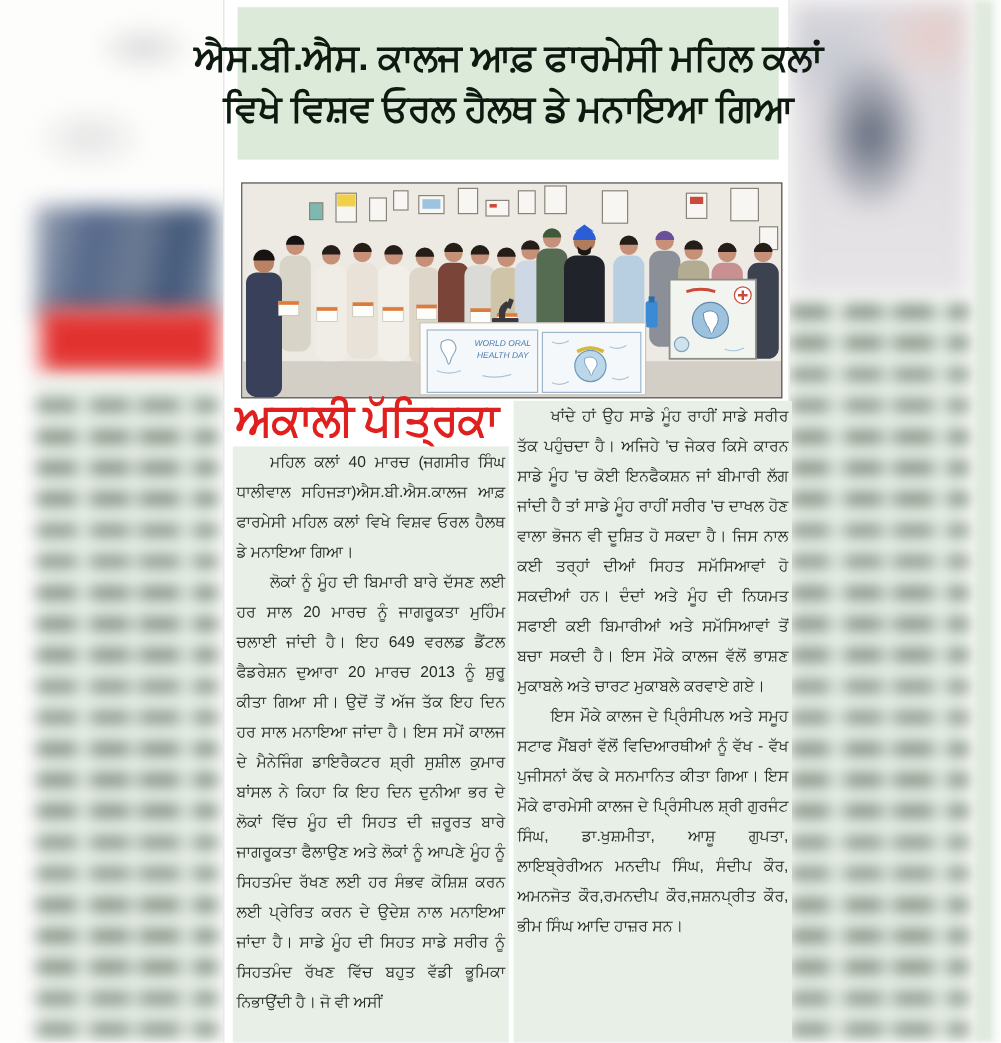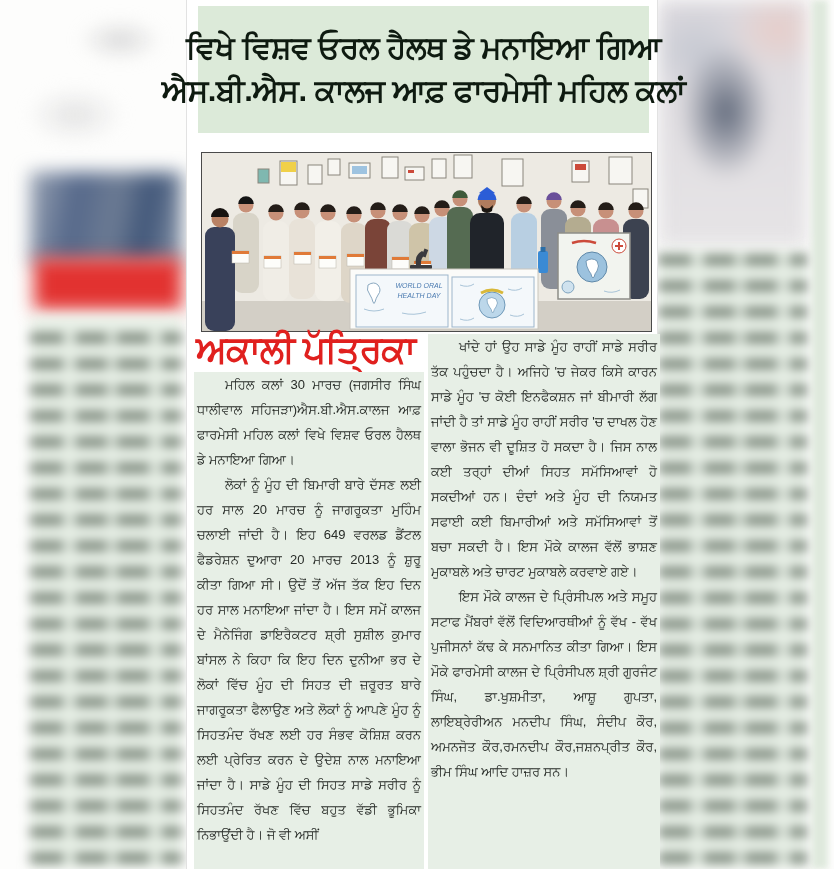--- a/index.html
+++ b/index.html
@@ -68,22 +68,22 @@
   <div class="bg bg-left-photo blur-strong"></div>
   <div class="bg bg-left-red blur-strong"></div>
   <div class="bg bg-left-text btxt blur-soft"></div>
   <div class="bg bg-right-photo blur-strong"></div>
   <div class="bg bg-right-text btxt blur-soft"></div>
   <div class="bg bg-right-strip"></div>
 
   <div id="article">
 
     <div id="headline-box">
+      <div class="headline-line">ਐਸ.ਬੀ.ਐਸ. ਕਾਲਜ ਆਫ਼ ਫਾਰਮੇਸੀ ਮਹਿਲ ਕਲਾਂ</div>
       <div class="headline-line">ਵਿਖੇ ਵਿਸ਼ਵ ਓਰਲ ਹੈਲਥ ਡੇ ਮਨਾਇਆ ਗਿਆ</div>
-      <div class="headline-line">ਐਸ.ਬੀ.ਐਸ. ਕਾਲਜ ਆਫ਼ ਫਾਰਮੇਸੀ ਮਹਿਲ ਕਲਾਂ</div>
     </div>
 
     <div id="photo-frame">
       <svg width="449" height="178" viewBox="0 0 449 178">
         <defs>
           <g id="prsn">
             <rect x="-13" y="8" width="26" height="80" rx="9" fill="var(--tc,#cfcfc8)"></rect>
             <circle cx="0" cy="0" r="7.5" fill="#c79078"></circle>
             <path d="M-7.8,-1 a7.8,7.8 0 0 1 15.6,0 z" fill="var(--hc,#241d18)"></path>
           </g>
@@ -200,21 +200,21 @@
           <path d="M417,89 v8 M413,93 h8" stroke="#cc4a3a" stroke-width="2"></path>
           <circle cx="366" cy="134" r="6" fill="#cfe2ee" stroke="#7fa4bf"></circle>
           <path d="M402,138 q8,3 16,-1" stroke="#a9c4d8" fill="none"></path>
         </g>
       </svg>
     </div>
 
     <div id="masthead">ਅਕਾਲੀ ਪੱਤ੍ਰਿਕਾ</div>
 
     <div id="col-left" class="col">
-      <p class="para">ਮਹਿਲ ਕਲਾਂ 30 ਮਾਰਚ (ਜਗਸੀਰ ਸਿੰਘ ਧਾਲੀਵਾਲ ਸਹਿਜੜਾ)ਐਸ.ਬੀ.ਐਸ.ਕਾਲਜ ਆਫ਼ ਫਾਰਮੇਸੀ ਮਹਿਲ ਕਲਾਂ ਵਿਖੇ ਵਿਸ਼ਵ ਓਰਲ ਹੈਲਥ ਡੇ ਮਨਾਇਆ ਗਿਆ।</p>
+      <p class="para">ਮਹਿਲ ਕਲਾਂ 40 ਮਾਰਚ (ਜਗਸੀਰ ਸਿੰਘ ਧਾਲੀਵਾਲ ਸਹਿਜੜਾ)ਐਸ.ਬੀ.ਐਸ.ਕਾਲਜ ਆਫ਼ ਫਾਰਮੇਸੀ ਮਹਿਲ ਕਲਾਂ ਵਿਖੇ ਵਿਸ਼ਵ ਓਰਲ ਹੈਲਥ ਡੇ ਮਨਾਇਆ ਗਿਆ।</p>
       <p class="para">ਲੋਕਾਂ ਨੂੰ ਮੂੰਹ ਦੀ ਬਿਮਾਰੀ ਬਾਰੇ ਦੱਸਣ ਲਈ ਹਰ ਸਾਲ 20 ਮਾਰਚ ਨੂੰ ਜਾਗਰੂਕਤਾ ਮੁਹਿੰਮ ਚਲਾਈ ਜਾਂਦੀ ਹੈ। ਇਹ 649 ਵਰਲਡ ਡੈਂਟਲ ਫੈਡਰੇਸ਼ਨ ਦੁਆਰਾ 20 ਮਾਰਚ 2013 ਨੂੰ ਸ਼ੁਰੂ ਕੀਤਾ ਗਿਆ ਸੀ। ਉਦੋਂ ਤੋਂ ਅੱਜ ਤੱਕ ਇਹ ਦਿਨ ਹਰ ਸਾਲ ਮਨਾਇਆ ਜਾਂਦਾ ਹੈ। ਇਸ ਸਮੇਂ ਕਾਲਜ ਦੇ ਮੈਨੇਜਿੰਗ ਡਾਇਰੈਕਟਰ ਸ਼੍ਰੀ ਸੁਸ਼ੀਲ ਕੁਮਾਰ ਬਾਂਸਲ ਨੇ ਕਿਹਾ ਕਿ ਇਹ ਦਿਨ ਦੁਨੀਆ ਭਰ ਦੇ ਲੋਕਾਂ ਵਿੱਚ ਮੂੰਹ ਦੀ ਸਿਹਤ ਦੀ ਜ਼ਰੂਰਤ ਬਾਰੇ ਜਾਗਰੂਕਤਾ ਫੈਲਾਉਣ ਅਤੇ ਲੋਕਾਂ ਨੂੰ ਆਪਣੇ ਮੂੰਹ ਨੂੰ ਸਿਹਤਮੰਦ ਰੱਖਣ ਲਈ ਹਰ ਸੰਭਵ ਕੋਸ਼ਿਸ਼ ਕਰਨ ਲਈ ਪ੍ਰੇਰਿਤ ਕਰਨ ਦੇ ਉਦੇਸ਼ ਨਾਲ ਮਨਾਇਆ ਜਾਂਦਾ ਹੈ। ਸਾਡੇ ਮੂੰਹ ਦੀ ਸਿਹਤ ਸਾਡੇ ਸਰੀਰ ਨੂੰ ਸਿਹਤਮੰਦ ਰੱਖਣ ਵਿੱਚ ਬਹੁਤ ਵੱਡੀ ਭੂਮਿਕਾ ਨਿਭਾਉਂਦੀ ਹੈ। ਜੋ ਵੀ ਅਸੀਂ</p>
     </div>
 
     <div id="col-right" class="col">
       <p class="para">ਖਾਂਦੇ ਹਾਂ ਉਹ ਸਾਡੇ ਮੂੰਹ ਰਾਹੀਂ ਸਾਡੇ ਸਰੀਰ ਤੱਕ ਪਹੁੰਚਦਾ ਹੈ। ਅਜਿਹੇ 'ਚ ਜੇਕਰ ਕਿਸੇ ਕਾਰਨ ਸਾਡੇ ਮੂੰਹ 'ਚ ਕੋਈ ਇਨਫੈਕਸ਼ਨ ਜਾਂ ਬੀਮਾਰੀ ਲੱਗ ਜਾਂਦੀ ਹੈ ਤਾਂ ਸਾਡੇ ਮੂੰਹ ਰਾਹੀਂ ਸਰੀਰ 'ਚ ਦਾਖਲ ਹੋਣ ਵਾਲਾ ਭੋਜਨ ਵੀ ਦੂਸ਼ਿਤ ਹੋ ਸਕਦਾ ਹੈ। ਜਿਸ ਨਾਲ ਕਈ ਤਰ੍ਹਾਂ ਦੀਆਂ ਸਿਹਤ ਸਮੱਸਿਆਵਾਂ ਹੋ ਸਕਦੀਆਂ ਹਨ। ਦੰਦਾਂ ਅਤੇ ਮੂੰਹ ਦੀ ਨਿਯਮਤ ਸਫਾਈ ਕਈ ਬਿਮਾਰੀਆਂ ਅਤੇ ਸਮੱਸਿਆਵਾਂ ਤੋਂ ਬਚਾ ਸਕਦੀ ਹੈ। ਇਸ ਮੌਕੇ ਕਾਲਜ ਵੱਲੋਂ ਭਾਸ਼ਣ ਮੁਕਾਬਲੇ ਅਤੇ ਚਾਰਟ ਮੁਕਾਬਲੇ ਕਰਵਾਏ ਗਏ।</p>
       <p class="para">ਇਸ ਮੌਕੇ ਕਾਲਜ ਦੇ ਪ੍ਰਿੰਸੀਪਲ ਅਤੇ ਸਮੂਹ ਸਟਾਫ ਮੈਂਬਰਾਂ ਵੱਲੋਂ ਵਿਦਿਆਰਥੀਆਂ ਨੂੰ ਵੱਖ - ਵੱਖ ਪੁਜੀਸਨਾਂ ਕੱਢ ਕੇ ਸਨਮਾਨਿਤ ਕੀਤਾ ਗਿਆ। ਇਸ ਮੌਕੇ ਫਾਰਮੇਸੀ ਕਾਲਜ ਦੇ ਪ੍ਰਿੰਸੀਪਲ ਸ਼੍ਰੀ ਗੁਰਜੰਟ ਸਿੰਘ, ਡਾ.ਖੁਸ਼ਮੀਤਾ, ਆਸ਼ੂ ਗੁਪਤਾ, ਲਾਇਬ੍ਰੇਰੀਅਨ ਮਨਦੀਪ ਸਿੰਘ, ਸੰਦੀਪ ਕੌਰ, ਅਮਨਜੋਤ ਕੌਰ,ਰਮਨਦੀਪ ਕੌਰ,ਜਸ਼ਨਪ੍ਰੀਤ ਕੌਰ, ਭੀਮ ਸਿੰਘ ਆਦਿ ਹਾਜ਼ਰ ਸਨ।</p>
     </div>
 
   </div>
 </div>

